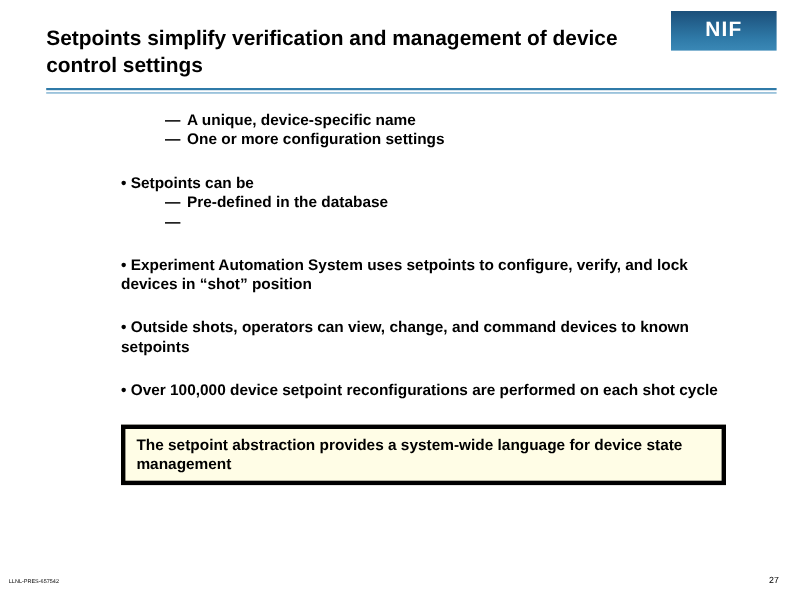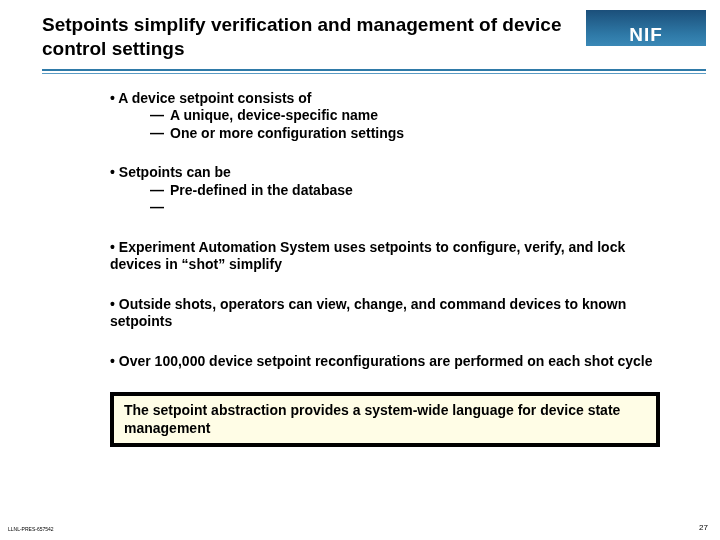--- a/index.html
+++ b/index.html
@@ -8,37 +8,37 @@
     width: 720px;
     height: 540px;
     background: #fff;
     font-family: Arial, Helvetica, sans-serif;
     color: #000;
     position: relative;
     overflow: hidden;
   }
   .header {
     position: relative;
-    padding: 13px 0 0 42px;
+    padding: 24px 0 0 42px;
   }
   .title {
     font-size: 19px;
     font-weight: bold;
     line-height: 1.25;
     max-width: 530px;
   }
   .logo-box {
     position: absolute;
     top: 10px;
     right: 14px;
-    width: 120px;
+    width: 96px;
     height: 36px;
     background: linear-gradient(to bottom, #1b4f7a 0%, #2f7aa8 70%, #3a88b6 100%);
     display: flex;
-    align-items: flex-end;
+    align-items: center;
     justify-content: center;
   }
   .logo-text {
     color: #fff;
     font-weight: bold;
     font-size: 19px;
     letter-spacing: 1px;
   }
   .rule-thick {
     margin: 8px 14px 0 42px;
@@ -108,21 +108,20 @@
   <div class="title">Setpoints simplify verification and management of device control settings</div>
   <div class="logo-box">
     <span class="logo-text">NIF</span>
   </div>
 </div>
 <div class="rule-thick"></div>
 <div class="rule-thin"></div>
 
 <div class="content">
   <div class="bullet">
-    <div class="lead">A device setpoint consists of</div>
     <div class="sub">
       <div class="dash">
           <span class="dmark">—</span>
           <span>A unique, device-specific name</span>
         </div>
       <div class="dash">
           <span class="dmark">—</span>
           <span>One or more configuration settings</span>
         </div>
     </div>
@@ -135,21 +134,21 @@
           <span class="dmark">—</span>
           <span>Pre-defined in the database</span>
         </div>
       <div class="dash">
           <span class="dmark">—</span>
         </div>
     </div>
   </div>
 
   <div class="bullet">
-    <div class="lead">Experiment Automation System uses setpoints to configure, verify, and lock devices in “shot” simplify</div>
+    <div class="lead">Experiment Automation System uses setpoints to configure, verify, and lock devices in “shot” position</div>
   </div>
 
   <div class="bullet">
     <div class="lead">Outside shots, operators can view, change, and command devices to known setpoints</div>
   </div>
 
   <div class="bullet">
     <div class="lead">Over 100,000 device setpoint reconfigurations are performed on each shot cycle</div>
   </div>
 </div>

